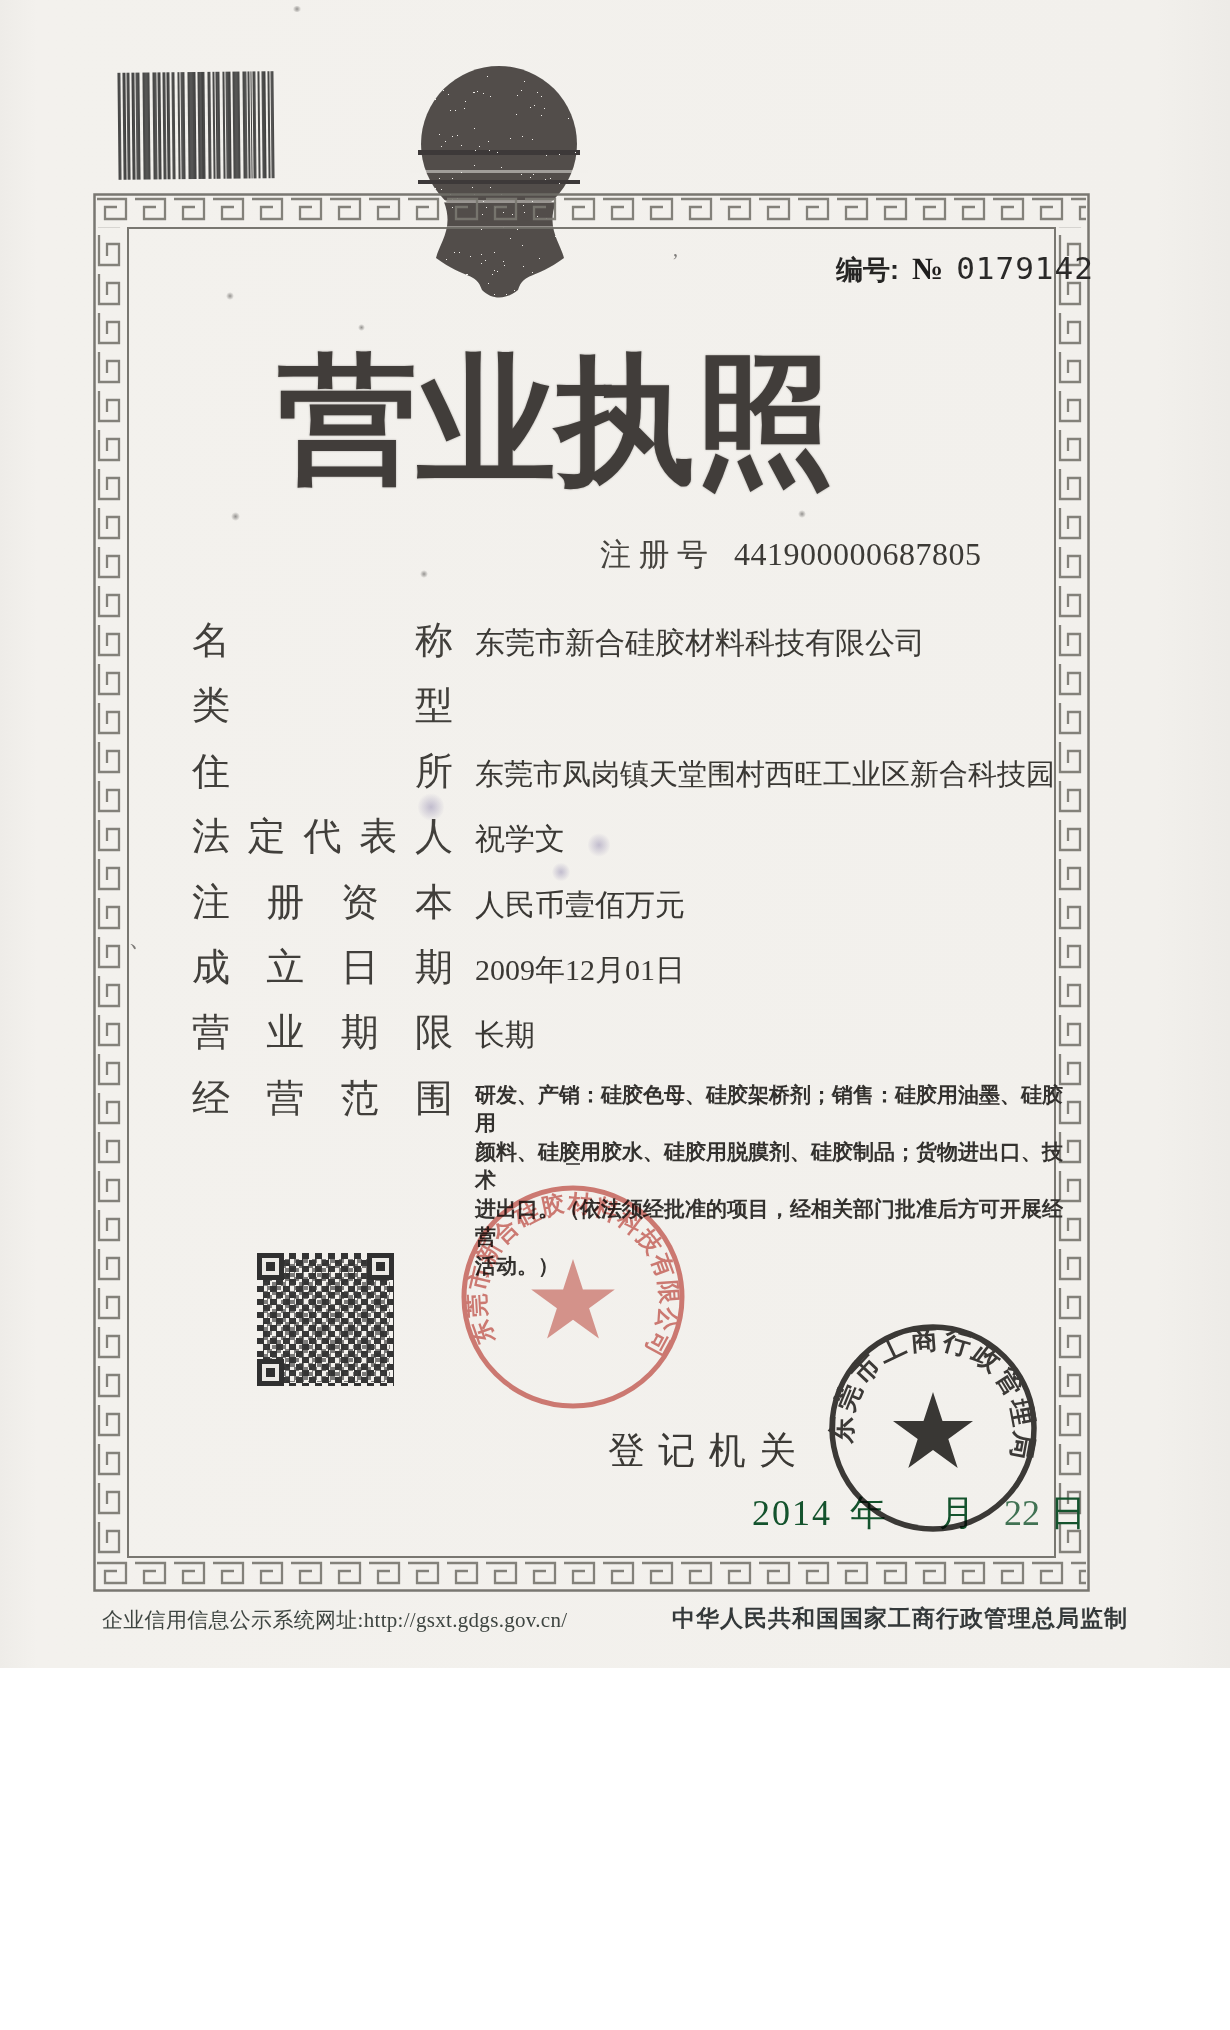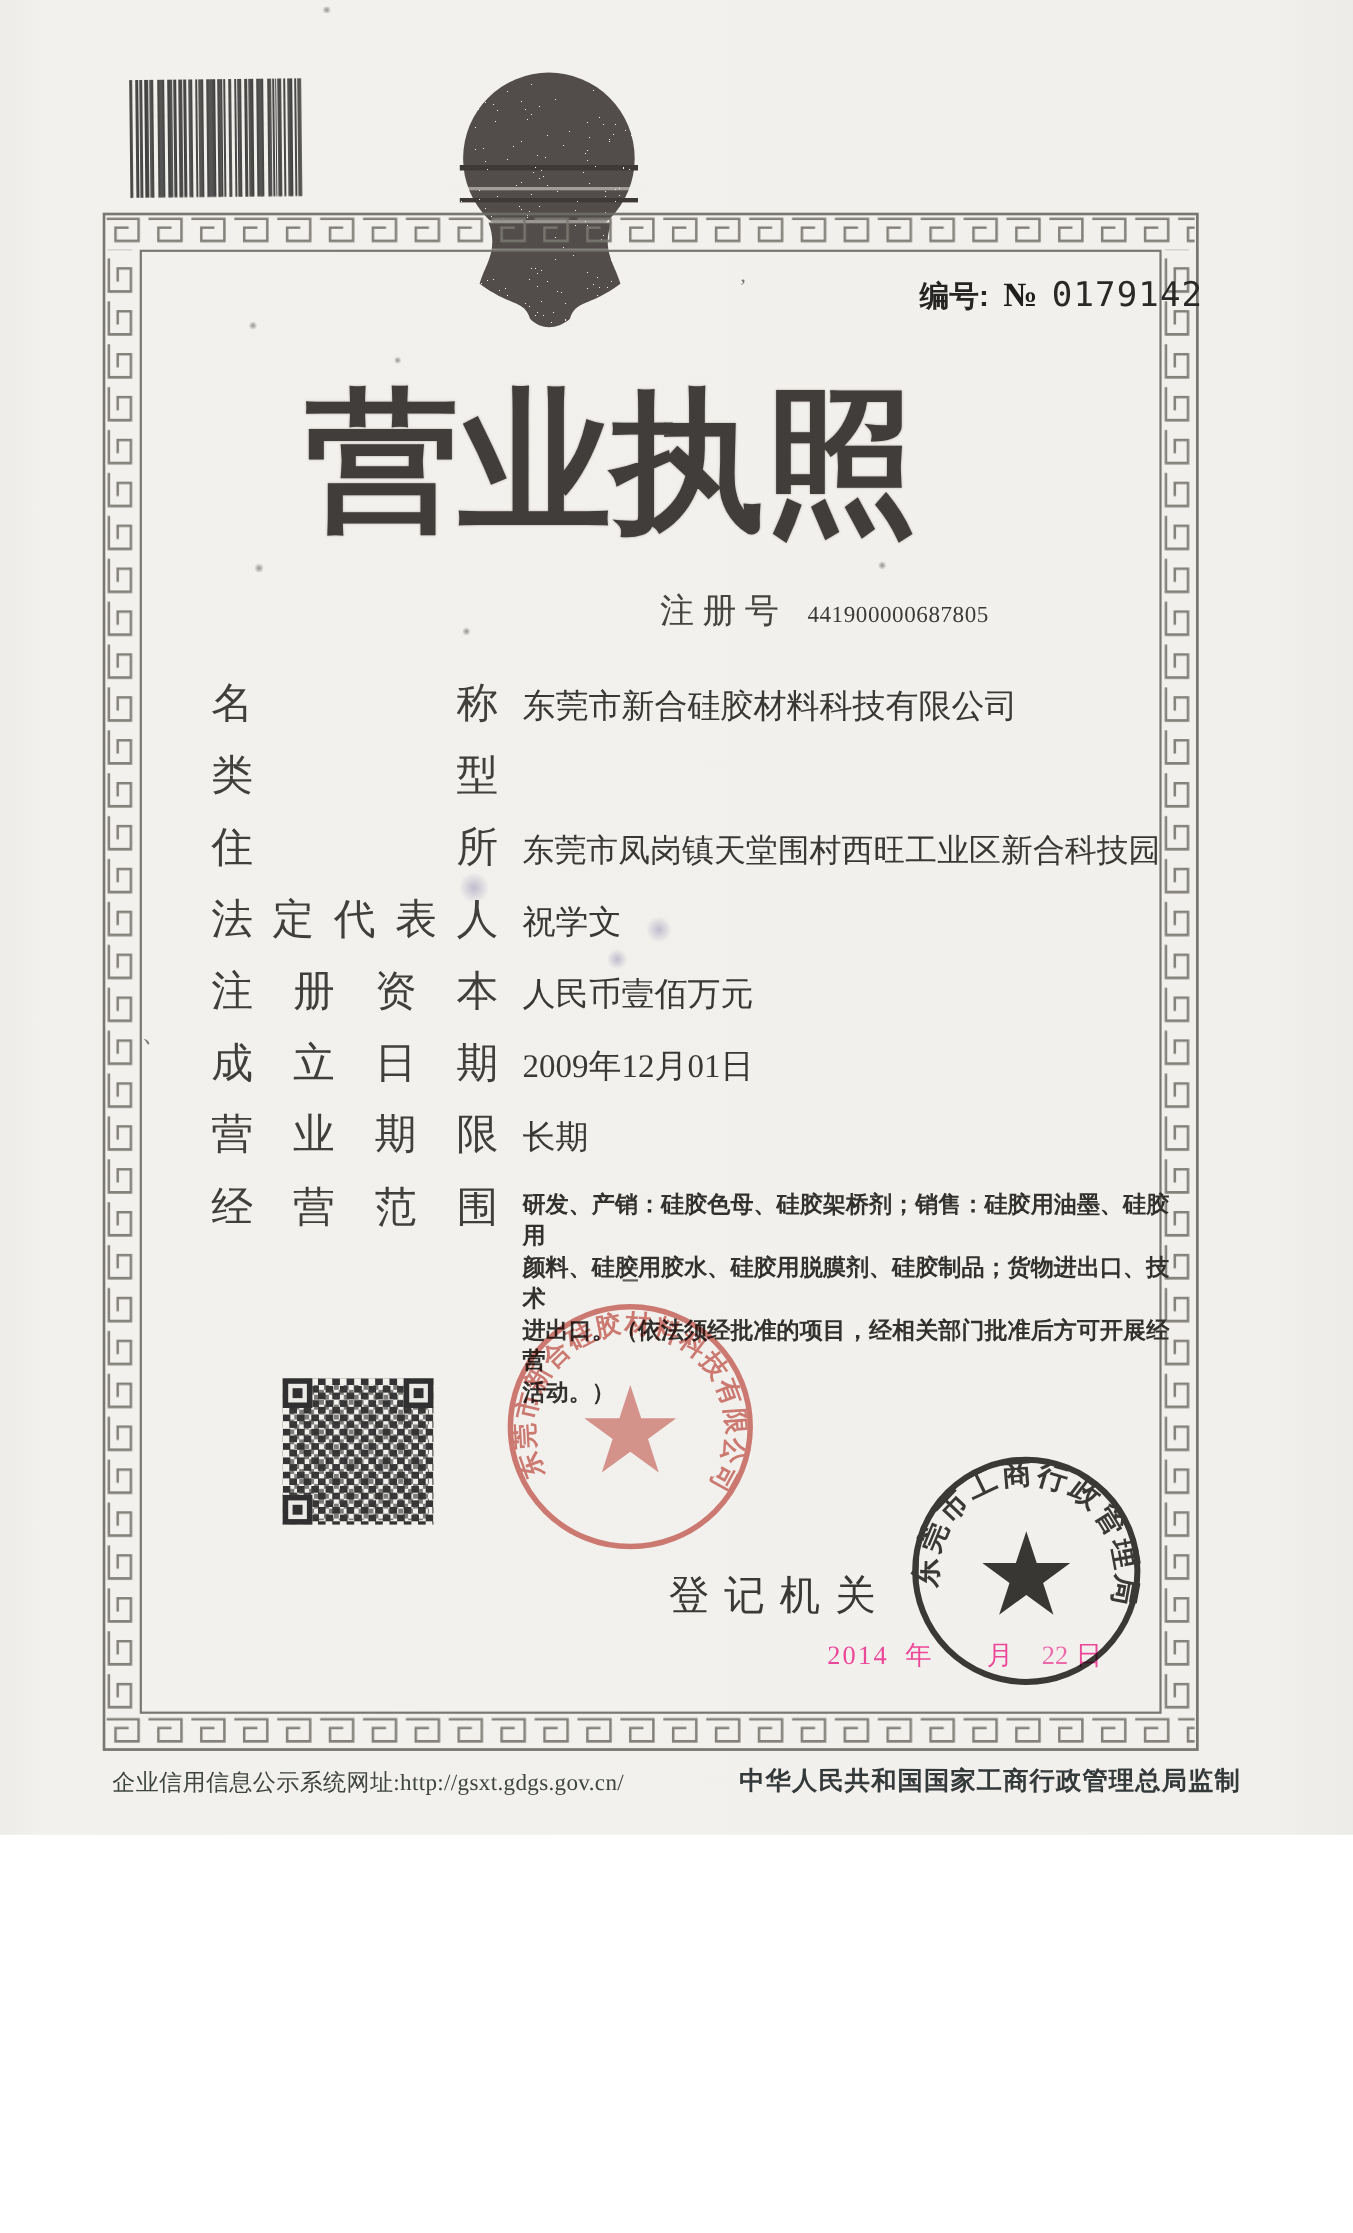--- a/index.html
+++ b/index.html
@@ -23,21 +23,21 @@
   .serial .lab{font-family:"Liberation Sans","DejaVu Sans",sans-serif;font-weight:700;font-size:27px;color:#262524;}
   .serial .no{font-weight:700;font-size:31px;color:#1f1e1d;}
   .serial .num{font-family:"DejaVu Sans Mono","Liberation Mono",monospace;font-size:31px;letter-spacing:1px;color:#2a2928;}
   
   .title{position:absolute;left:278px;top:345px;width:536px;height:150px;display:flex;justify-content:space-between;
          font-family:"Liberation Sans","DejaVu Sans",sans-serif;font-weight:800;font-size:139px;line-height:150px;
          color:#413d3a;filter:blur(.4px);text-shadow:0 0 2px rgba(60,56,52,.45);}
   
   .regline{position:absolute;left:600px;top:534px;display:flex;align-items:baseline;gap:26px;white-space:nowrap;}
   .regline .lab{width:108px;display:flex;justify-content:space-between;font-size:31px;color:#46443f;}
-  .regline .num{font-size:21px;letter-spacing:.5px;color:#3c3a36;text-align:right;}
+  .regline .num{font-size:32px;letter-spacing:.5px;color:#3c3a36;text-align:right;}
   
   .fields{position:absolute;left:192px;top:618px;width:880px;}
   .frow{position:relative;height:65.4px;}
   .flab{position:absolute;left:0;top:0;width:261px;display:flex;justify-content:space-between;
         font-size:38px;line-height:44px;color:#413f3b;filter:blur(.25px);}
   .fval{position:absolute;left:283px;top:7px;font-size:30px;line-height:36px;color:#3a3834;white-space:nowrap;filter:blur(.2px);}
   .fval.small{font-size:29px;}
   .scope{position:absolute;left:283px;top:5px;width:600px;font-size:21px;line-height:28.5px;
          font-weight:600;color:#33312e;filter:blur(.2px);}
   
@@ -47,21 +47,21 @@
       background:repeating-conic-gradient(#3d3d3d 0% 25%,rgba(0,0,0,0) 0% 50%) 0 0/9px 9px;opacity:.65;}
   .finder{position:absolute;width:27px;height:27px;border:5px solid #303030;background:#eceae6;box-sizing:border-box;}
   .finder::after{content:"";position:absolute;left:4px;top:4px;width:9px;height:9px;background:#303030;}
   .finder.tl{left:0;top:0}.finder.tr{right:0;top:0}.finder.bl{left:0;bottom:0}
   
   .seal-red{position:absolute;left:453px;top:1177px;width:240px;height:240px;mix-blend-mode:multiply;opacity:.85;filter:blur(.45px);}
   .seal-black{position:absolute;left:823px;top:1318px;width:220px;height:220px;mix-blend-mode:multiply;opacity:.92;filter:blur(.35px);}
   
   .registrar{position:absolute;left:608px;top:1426px;width:188px;display:flex;justify-content:space-between;
              font-size:37px;color:#3b3935;filter:blur(.25px);}
-  .dateline{position:absolute;left:752px;top:1489px;font-size:24px;color:#ec4899;white-space:nowrap;filter:blur(.25px);}
+  .dateline{position:absolute;left:752px;top:1489px;font-size:36px;color:#14532d;white-space:nowrap;filter:blur(.25px);}
   .dateline .y{letter-spacing:2px;}
   .dateline .yc{margin-left:9px;}
   .dateline .mc{margin-left:44px;}
   .dateline .d{margin-left:20px;opacity:.8;}
   .dateline .dc{margin-left:1px;}
   
   .footer-left{position:absolute;left:102px;top:1606px;font-size:21px;color:#3e4541;letter-spacing:.3px;filter:blur(.2px);}
   .footer-right{position:absolute;right:102px;top:1603px;font-size:23px;color:#34393a;letter-spacing:1px;
                 font-weight:600;filter:blur(.25px);}
   

